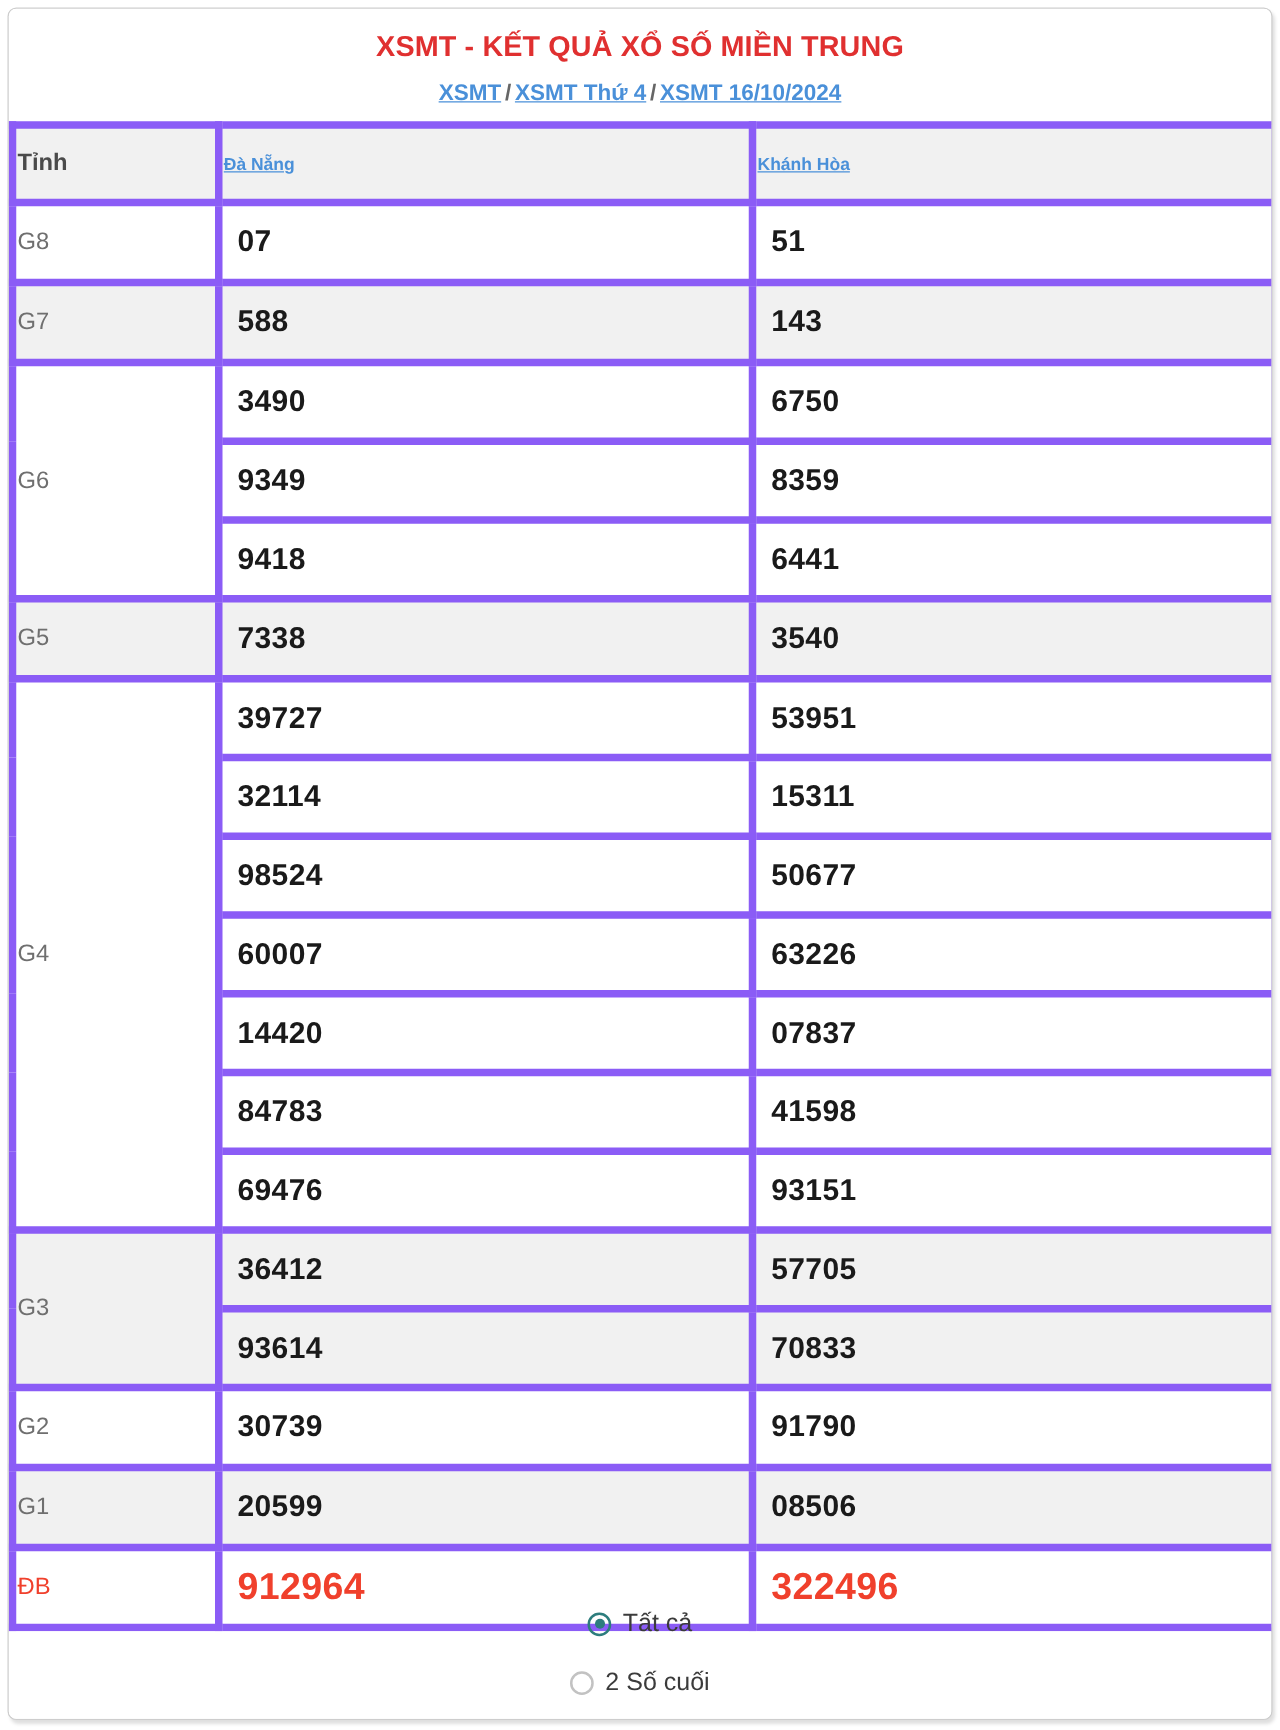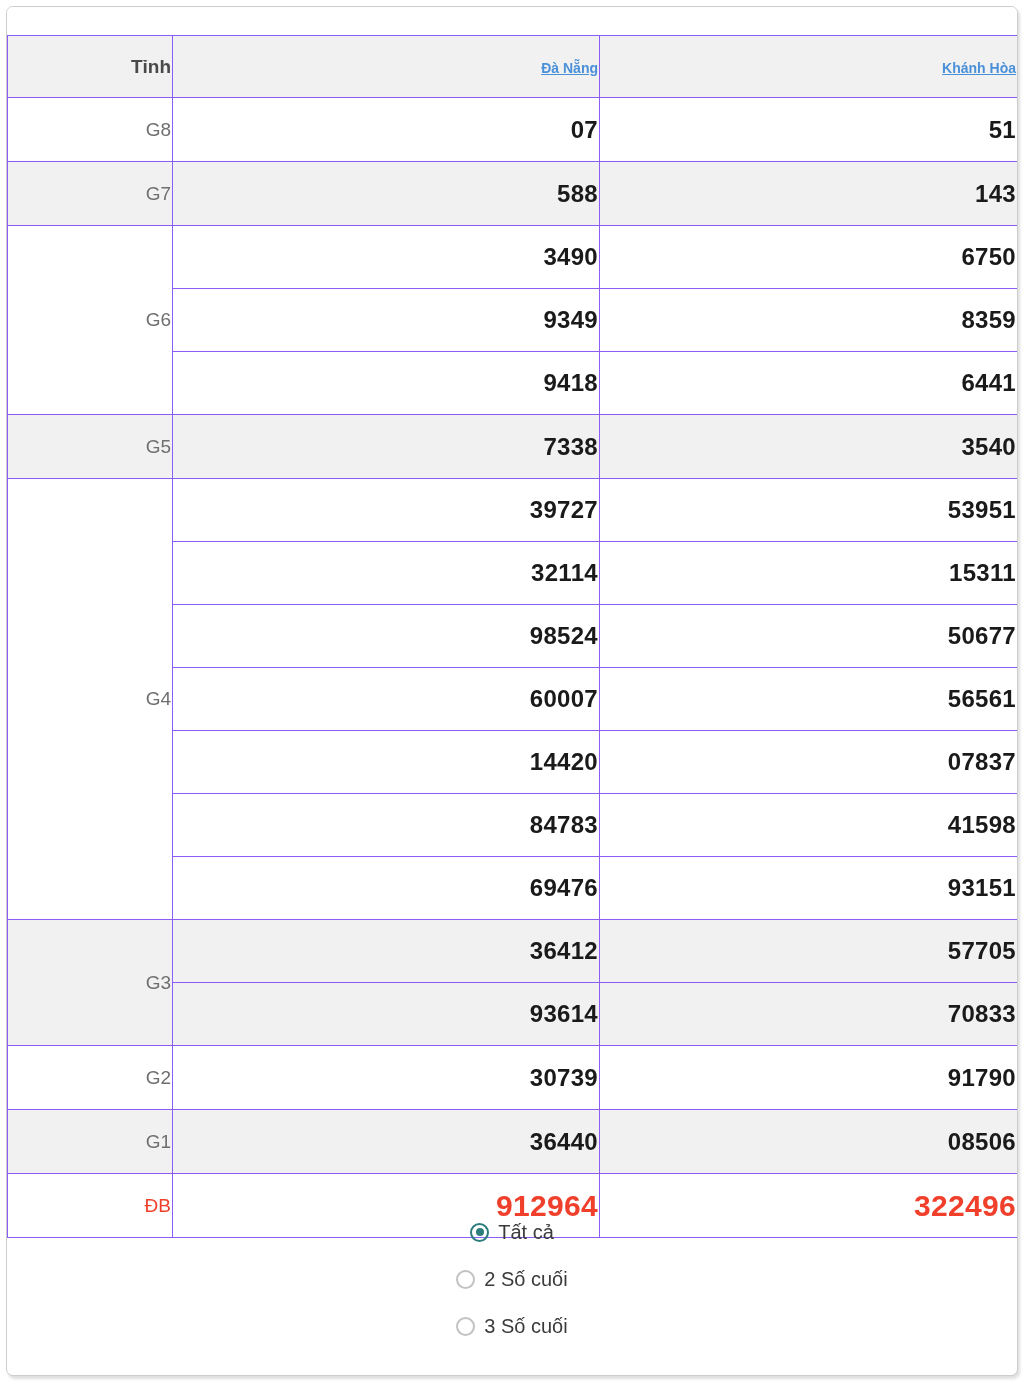--- a/index.html
+++ b/index.html
@@ -62,22 +62,22 @@
   table.results {
     width: 100%;
     border-collapse: collapse;
     table-layout: fixed;
   }
   table.results col.c-prov { width: 165px; }
   table.results col.c-dn   { width: 427px; }
   table.results col.c-kh   { width: 418px; }
 
   table.results th, table.results td {
-    border: 1px solid #8b5cf6;
-    text-align: right;
+    border: 6px solid #8b5cf6;
+    text-align: left;
     vertical-align: middle;
   }
   table.results thead th {
     background: #f1f1f1;
     height: 62px;
     font-size: 19px;
     font-weight: bold;
   }
   thead th.prov-head { color: #4a4a4a; }
   thead th a.prov-link {
@@ -152,20 +152,24 @@
     background: #2d7d7d;
   }
 </style>
 </head>
 <body>
 
 <div id="page">
   <div class="frame">
 
     <div class="header">
+      <div class="title">XSMT - KẾT QUẢ XỔ SỐ MIỀN TRUNG</div>
+      <div class="breadcrumb">
+        <a>XSMT</a><span class="crumb-sep">/</span><a>XSMT Thứ 4</a><span class="crumb-sep">/</span><a>XSMT 16/10/2024</a>
+      </div>
     </div>
 
     <table class="results">
       <colgroup>
         <col class="c-prov">
           <col class="c-dn">
           <col class="c-kh">
       </colgroup>
       <thead>
         <tr>
@@ -211,21 +215,21 @@
           <tr class="grp-norm">
             <td class="num r-h2">32114</td>
             <td class="num r-h2">15311</td>
           </tr>
           <tr class="grp-norm">
             <td class="num r-h2">98524</td>
             <td class="num r-h2">50677</td>
           </tr>
           <tr class="grp-norm">
             <td class="num r-h2">60007</td>
-            <td class="num r-h2">56561</td>
+            <td class="num r-h2">63226</td>
           </tr>
           <tr class="grp-norm">
             <td class="num r-h2">14420</td>
             <td class="num r-h2">07837</td>
           </tr>
           <tr class="grp-norm">
             <td class="num r-h2">84783</td>
             <td class="num r-h2">41598</td>
           </tr>
           <tr class="grp-norm">
@@ -241,21 +245,21 @@
             <td class="num r-h2">93614</td>
             <td class="num r-h2">70833</td>
           </tr>
           <tr class="grp-norm">
             <td class="glabel" rowspan="1">G2</td>
             <td class="num r-h1">30739</td>
             <td class="num r-h1">91790</td>
           </tr>
           <tr class="grp-alt">
             <td class="glabel" rowspan="1">G1</td>
-            <td class="num r-h1">36440</td>
+            <td class="num r-h1">20599</td>
             <td class="num r-h1">08506</td>
           </tr>
           <tr class="grp-norm">
             <td class="glabel db-label" rowspan="1">ĐB</td>
             <td class="num r-h1 db-num">912964</td>
             <td class="num r-h1 db-num">322496</td>
           </tr>
         </tbody>
     </table>
 

